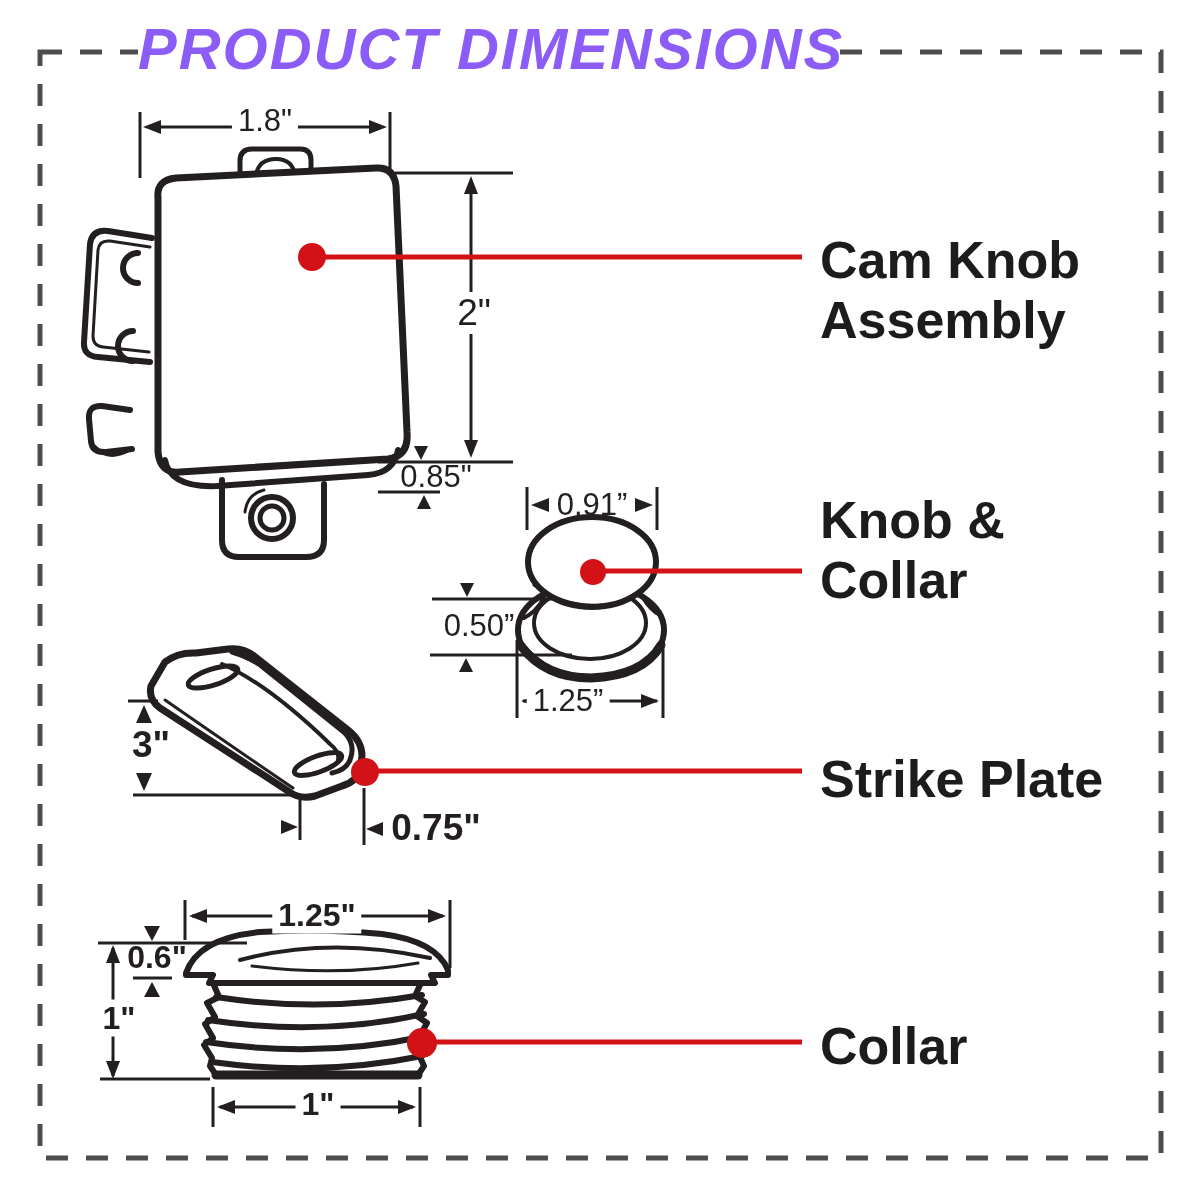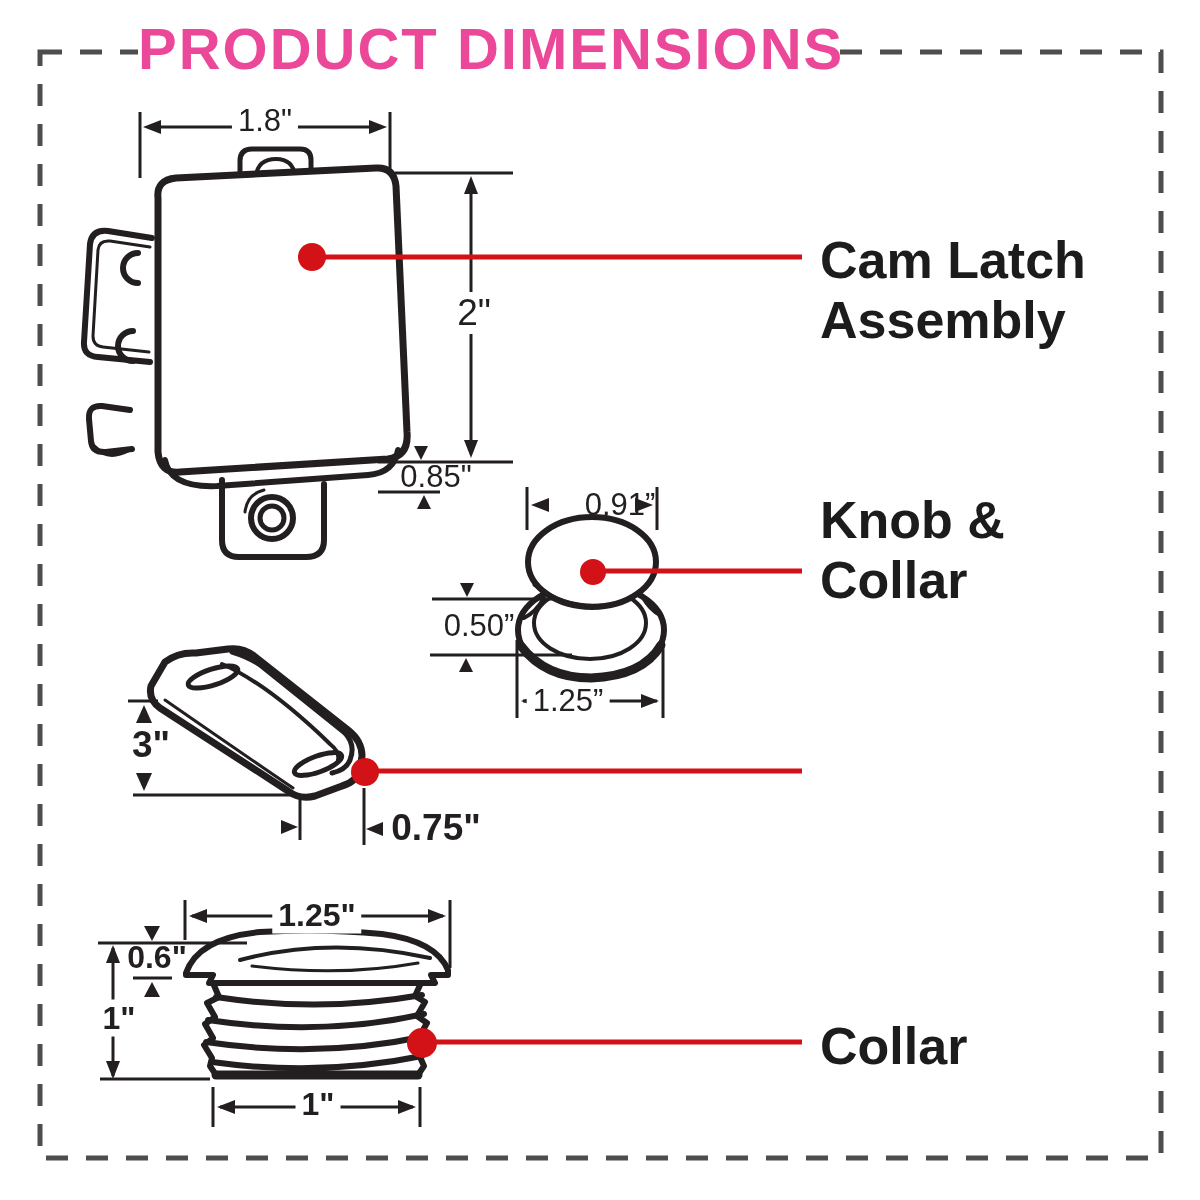--- a/index.html
+++ b/index.html
@@ -17,22 +17,22 @@
   .ink-s{stroke:var(--ink);fill:none;}
   .wfill{fill:#fff;}
   .ink-f{fill:var(--ink);stroke:none;}
   .red-s{stroke:var(--accent);fill:none;}
   .red-f{fill:var(--accent);stroke:none;}
   .border-s{stroke:var(--border);fill:none;}
 
   .page-title{
     position:absolute;left:138px;top:12px;width:700px;height:74px;
     background:var(--paper);
-    font-size:58px;font-weight:700;
-    letter-spacing:2px;color:#ec4899;text-align:center;line-height:74px;
+    font-size:58px;font-weight:700;font-style:italic;
+    letter-spacing:2px;color:#8b5cf6;text-align:center;line-height:74px;
     white-space:nowrap;
   }
   .dim{
     position:absolute;transform:translate(-50%,-50%);
     color:var(--ink);font-size:31px;font-weight:400;white-space:nowrap;
   }
   .dim.bg{background:var(--paper);padding:0 6px;}
   .dim.bold{font-weight:700;font-size:32px;}
   .dim.big{font-size:37px;}
   .part-label{
@@ -175,31 +175,32 @@
       <circle class="red-f" cx="422" cy="1043" r="15"></circle>
     </g>
   </svg>
 
   <div class="page-title">PRODUCT DIMENSIONS</div>
 
   <div class="dim bg" style="left:265px;top:121px;">1.8"</div>
   <div class="dim bg big" style="left:474px;top:313px;">2"</div>
   <div class="dim" style="left:436px;top:477px;">0.85"</div>
 
-  <div class="dim" style="left:592px;top:505px;margin-left:28px;">0.91”</div>
+  <div class="dim" style="left:592px;top:505px;">0.91”</div>
   <div class="dim" style="left:479px;top:626px;">0.50”</div>
   <div class="dim bg" style="left:568px;top:701px;">1.25”</div>
 
   <div class="dim bold big" style="left:151px;top:745px;">3"</div>
   <div class="dim bold big" style="left:436px;top:828px;">0.75"</div>
 
   <div class="dim bg bold" style="left:317px;top:915px;">1.25"</div>
   <div class="dim bold" style="left:157px;top:957px;">0.6"</div>
   <div class="dim bg bold" style="left:119px;top:1018px;">1"</div>
   <div class="dim bg bold" style="left:318px;top:1104px;">1"</div>
 
-  <div class="part-label" style="top:230px;">Cam Latch
+  <div class="part-label" style="top:230px;">Cam Knob
 Assembly</div>
   <div class="part-label" style="top:490px;">Knob &amp;
 Collar</div>
+  <div class="part-label" style="top:749px;">Strike Plate</div>
   <div class="part-label" style="top:1016px;">Collar</div>
 
 </div>
 
 </body></html>

